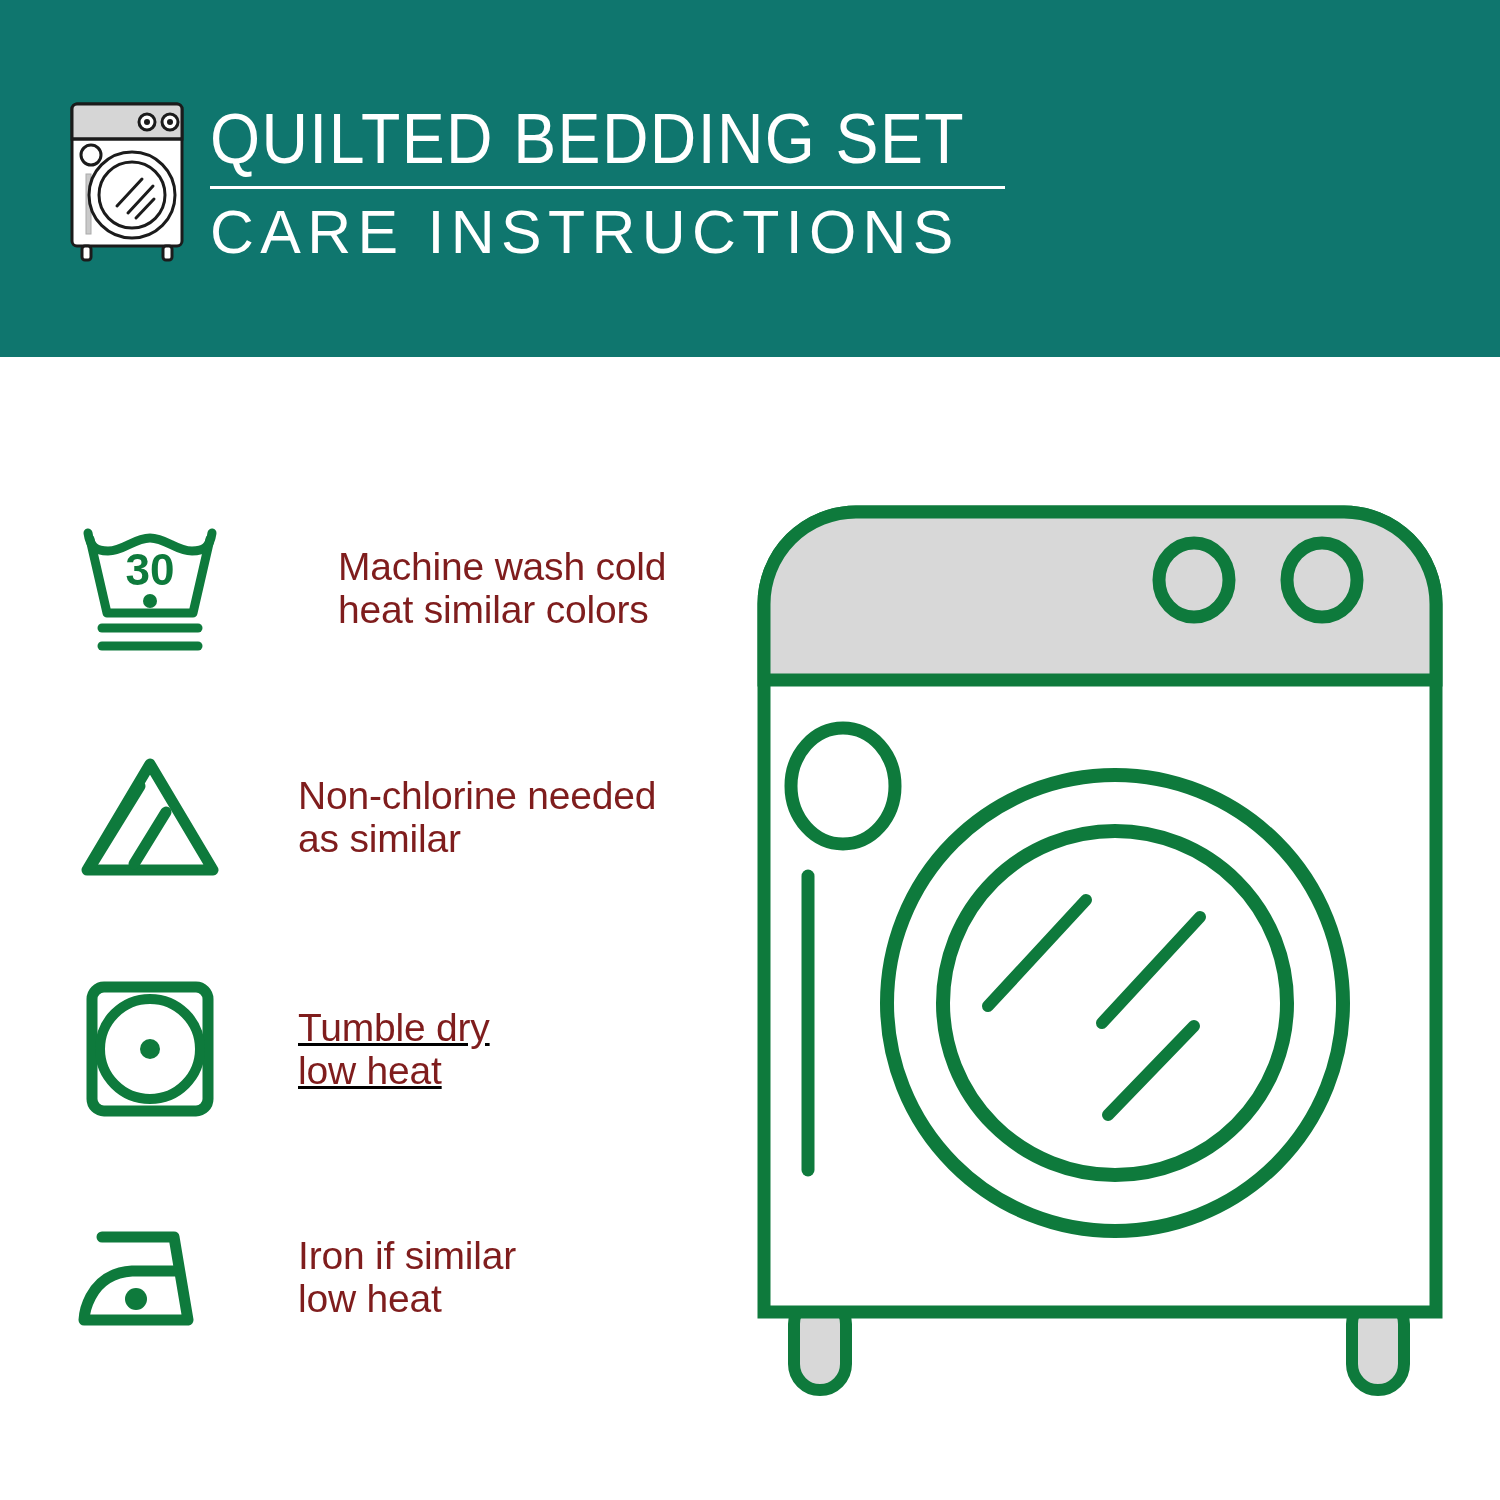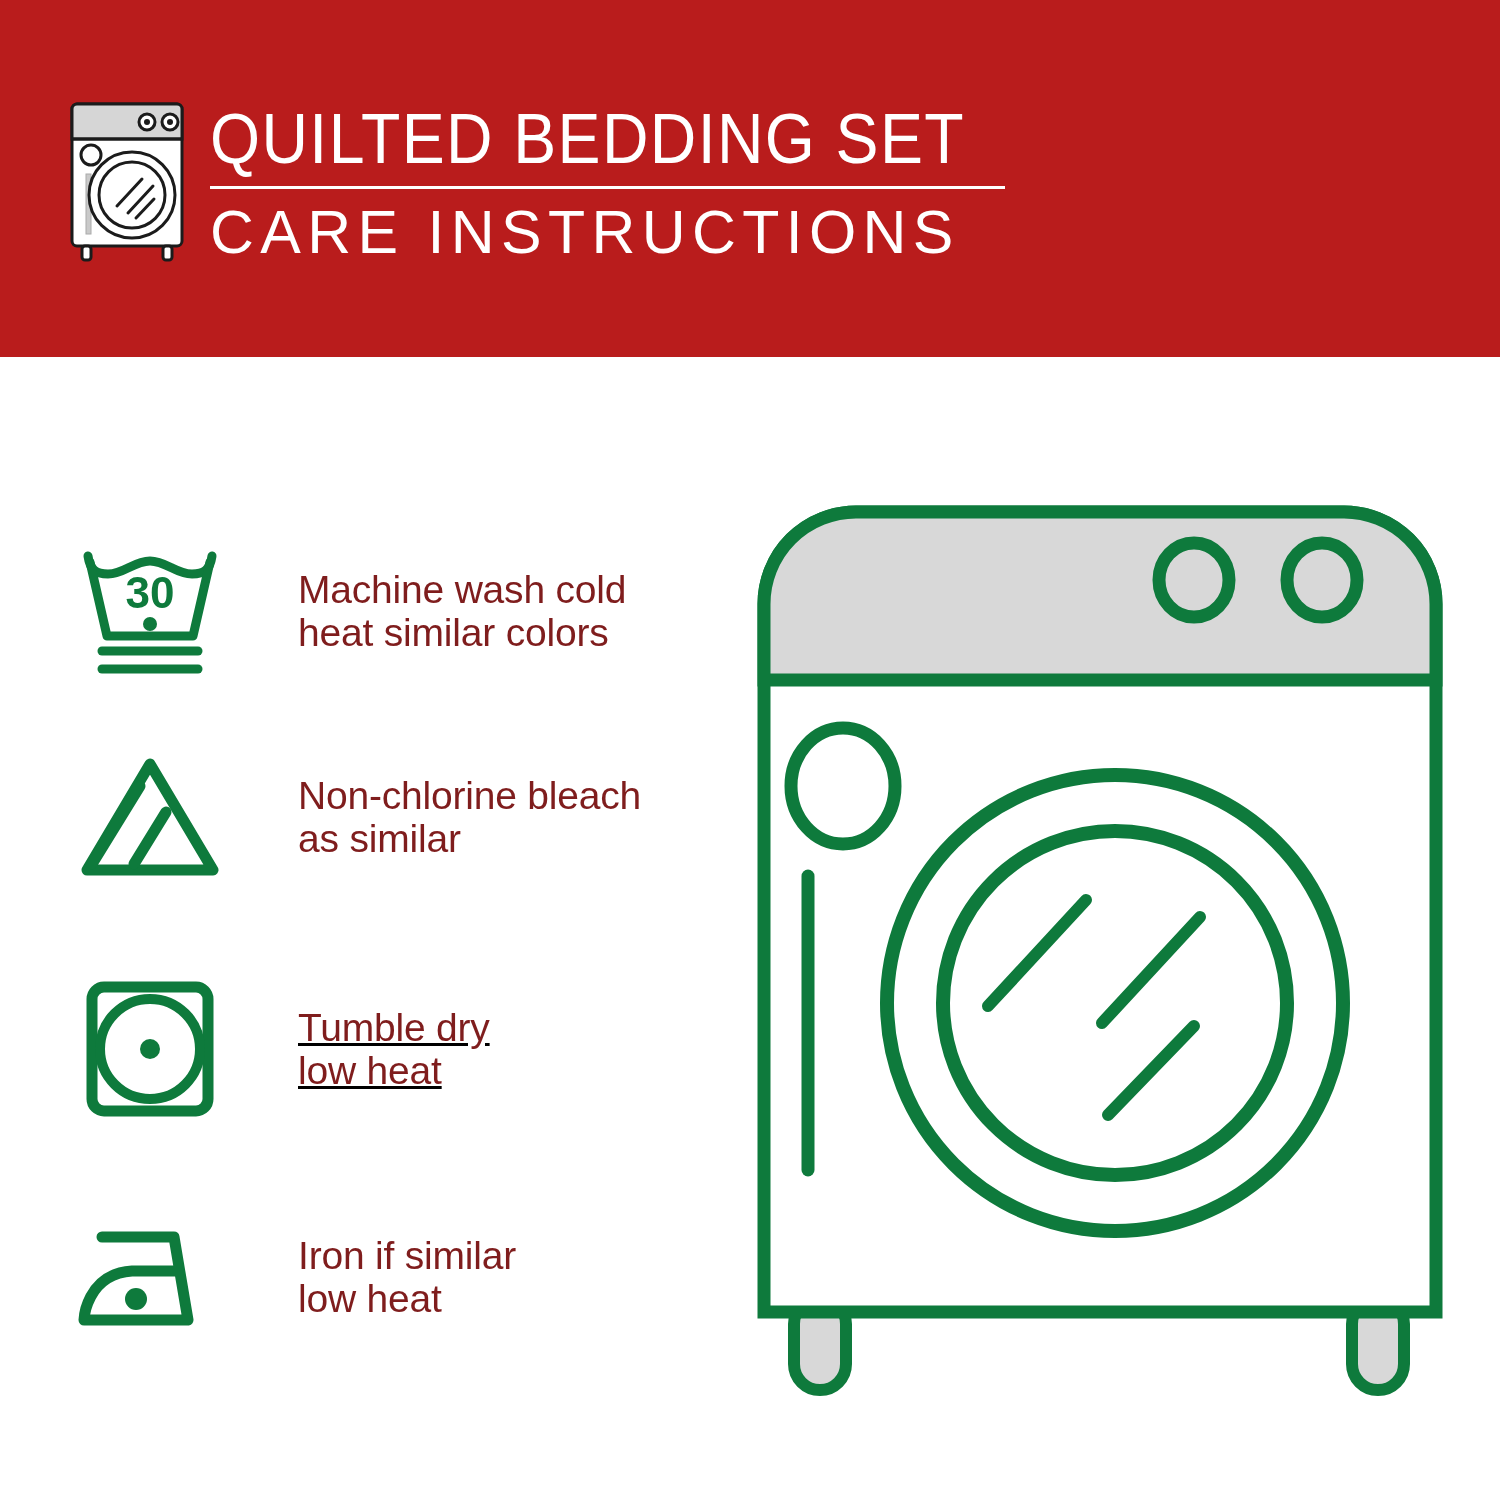--- a/index.html
+++ b/index.html
@@ -18,21 +18,21 @@
     overflow: hidden;
   }
 
   
   .header-band {
     position: absolute;
     left: 0;
     top: 0;
     width: 1500px;
     height: 357px;
-    background: #b91c1c;
+    background: #0f766e;
   }
   .header-inner {
     position: absolute;
     left: 62px;
     top: 96px;
     width: 1000px;
     height: 180px;
     display: flex;
     flex-direction: row;
     align-items: flex-start;
@@ -86,21 +86,21 @@
     height: 1143px;
   }
   .care-row {
     position: absolute;
     left: 70px;
     width: 640px;
     display: flex;
     flex-direction: row;
     align-items: center;
   }
-  .care-row-1 { top: 179px; }
+  .care-row-1 { top: 156px; gap: 40px; }
   .care-row-2 { top: 385px; }
   .care-row-3 { top: 617px; text-decoration: underline; }
   .care-row-4 { top: 845px; }
 
   .care-symbol {
     flex: 0 0 160px;
     width: 160px;
     height: 150px;
     display: flex;
     align-items: center;
@@ -199,21 +199,21 @@
       <div class="care-symbol">
         <svg viewBox="0 0 160 150" width="160" height="150" aria-hidden="true">
           <g fill="none" stroke="#0E7A3C" stroke-width="11" stroke-linecap="round" stroke-linejoin="round">
             <path d="M80 22 L143 128 L17 128 Z"></path>
             <line x1="70" y1="44" x2="22" y2="122"></line>
             <line x1="96" y1="70" x2="64" y2="122"></line>
           </g>
         </svg>
       </div>
       <div class="care-text">
-        <span class="ln">Non-chlorine bleach</span>
+        <span class="ln">Non-chlorine needed</span>
         <span class="ln">as similar</span>
       </div>
     </div>
 
     <div class="care-row care-row-3">
       <div class="care-symbol">
         <svg viewBox="0 0 160 150" width="160" height="150" aria-hidden="true">
           <rect x="22" y="13" width="116" height="124" rx="12" fill="none" stroke="#0E7A3C" stroke-width="11"></rect>
           <circle cx="80" cy="75" r="50" fill="none" stroke="#0E7A3C" stroke-width="10"></circle>
           <circle cx="80" cy="75" r="10" fill="#0E7A3C"></circle>

